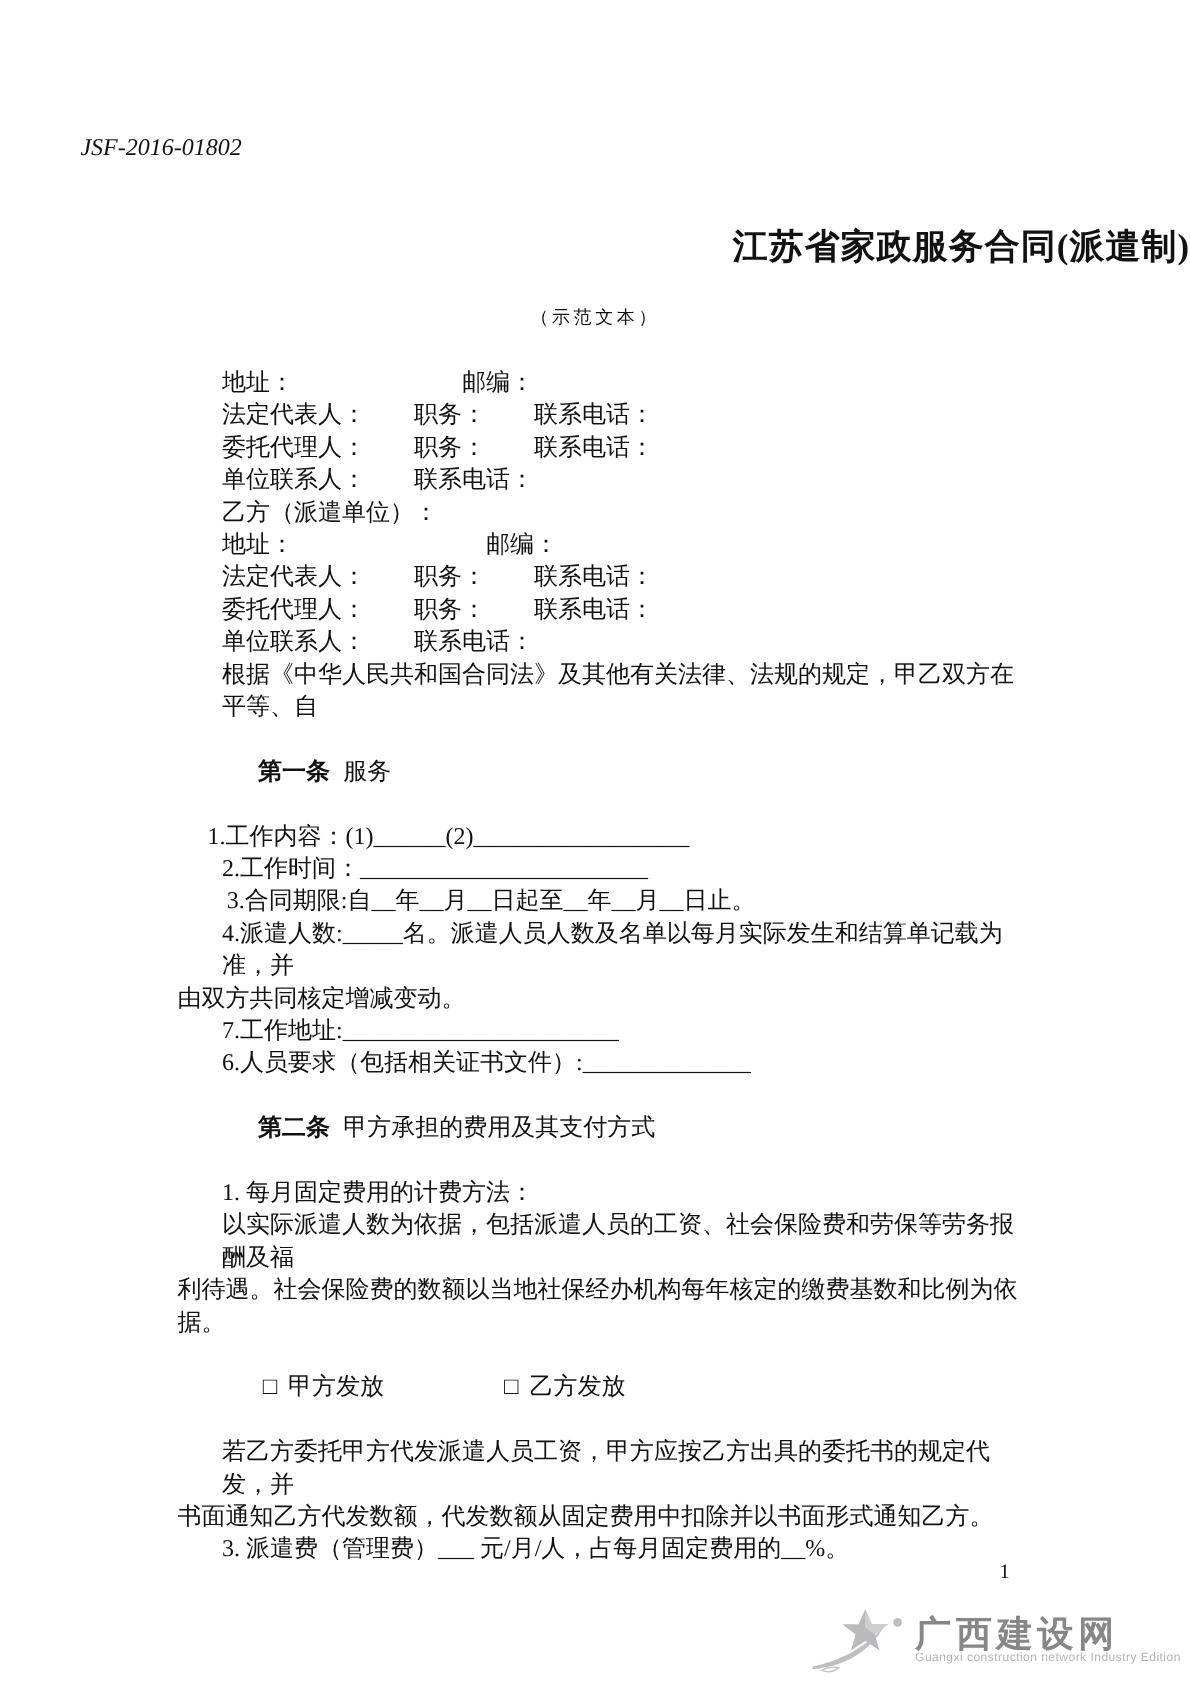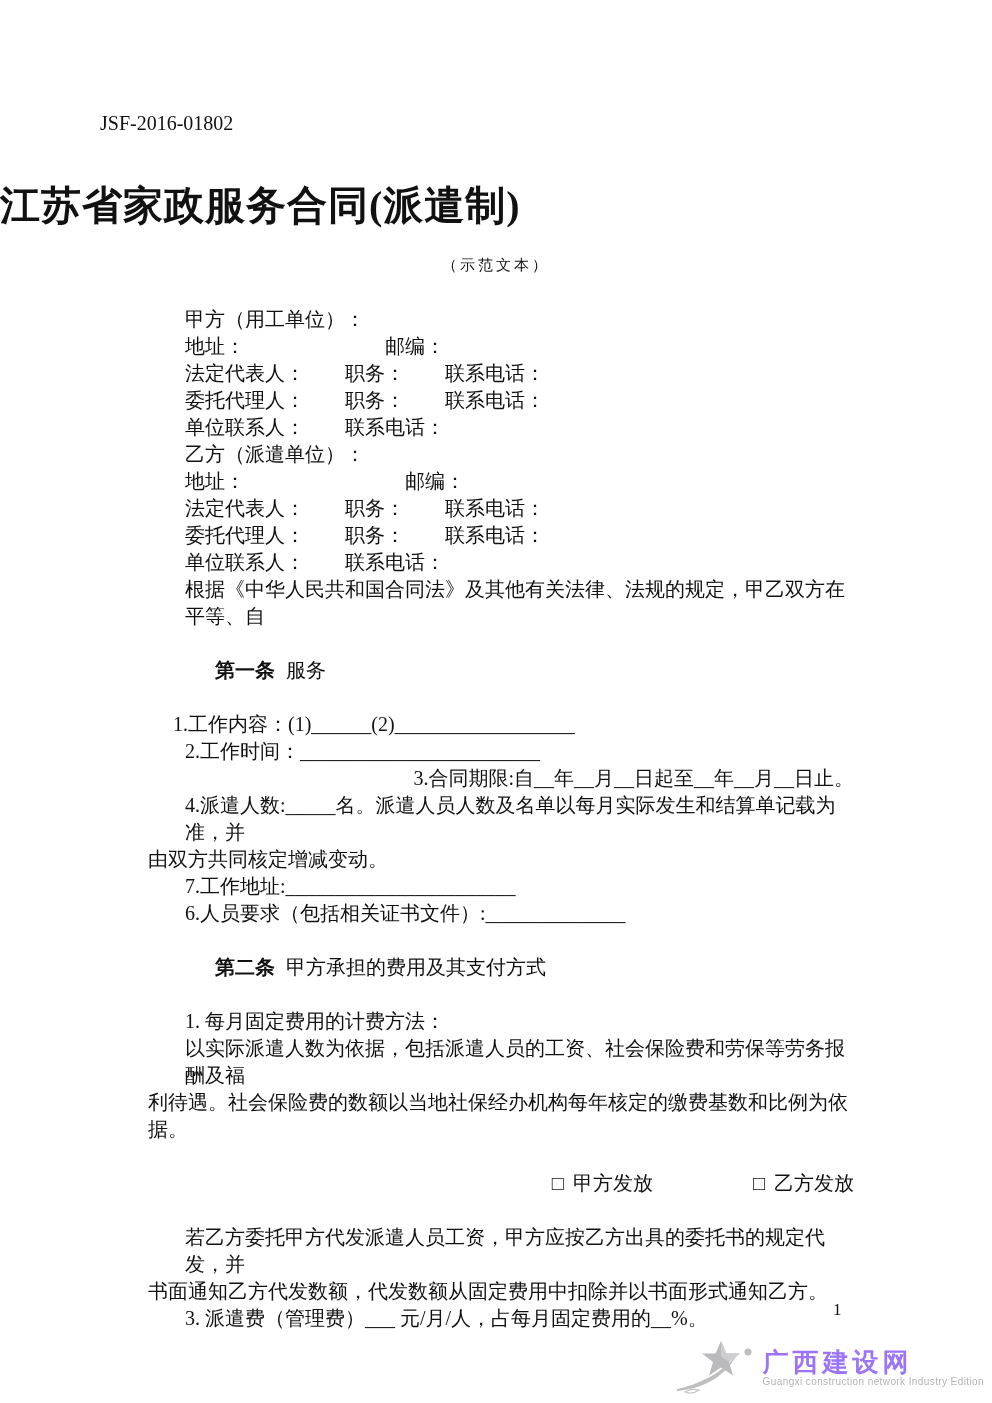--- a/index.html
+++ b/index.html
@@ -7,30 +7,31 @@
     position:relative;
     width:992px;
     height:1403px;
     background:#ffffff;
     font-family:"Liberation Serif","DejaVu Serif",serif;
     color:#111111;
     overflow:hidden;
   }
   .doc-code{
     padding-top:110px;
-    padding-left:100px;
+    padding-left:67px;
     font-size:20px;
     line-height:27px;
+    font-style:italic;
   }
   .title{
     margin:46px 0 0 0;
-    font-size:40px;
+    font-size:29px;
     line-height:46px;
     font-weight:bold;
-    text-align:left;
+    text-align:right;
     letter-spacing:1px;
   }
   .subtitle{
     margin-top:23px;
     font-size:15px;
     line-height:27px;
     text-align:center;
     letter-spacing:3px;
   }
   .body{
@@ -38,21 +39,21 @@
     padding-left:148px;
     padding-right:138px;
     font-size:20px;
     line-height:27px;
   }
   .line{
     white-space:pre-wrap;
     min-height:27px;
   }
   .ind37{padding-left:37px;}
-  .ind41{padding-left:41px;text-align:right;}
+  .ind41{padding-left:41px;}
   .ind25{padding-left:25px;}
   .hnum{font-weight:bold;}
   .htitle{margin-left:11px;}
   .opt-label{margin-left:9px;}
   .opt-gap{display:inline-block;width:100px;}
   .page-num{
     position:absolute;
     left:833px;
     top:1300px;
     font-size:17px;
@@ -62,23 +63,23 @@
     position:absolute;
     right:8px;
     bottom:6px;
     display:flex;
     align-items:center;
     opacity:0.85;
   }
   .wm-star{flex:0 0 auto;}
   .wm-textblock{margin-left:4px;}
   .wm-cn{
-    font-size:26px;
+    font-size:30px;
     line-height:28px;
-    color:#8b5cf6;
+    color:#737373;
     letter-spacing:4px;
     font-weight:bold;
   }
   .wm-en{
     font-size:10px;
     line-height:10px;
     color:#a6a6a6;
     letter-spacing:0.4px;
     font-family:"Liberation Sans","DejaVu Sans",sans-serif;
   }
@@ -89,21 +90,20 @@
 <div class="page">
 
   <div class="doc-code">JSF-2016-01802</div>
 
   <h1 class="title">江苏省家政服务合同(派遣制)</h1>
 
   <div class="subtitle">（示范文本）</div>
 
   <div class="body">
 
-    <div class="line ind37">甲方（用工单位）：</div>
     <div class="line ind37">地址：　　　　　　　邮编：</div>
     <div class="line ind37">法定代表人：　　职务：　　联系电话：</div>
     <div class="line ind37">委托代理人：　　职务：　　联系电话：</div>
     <div class="line ind37">单位联系人：　　联系电话：</div>
 
     <div class="line ind37">乙方（派遣单位）：</div>
     <div class="line ind37">地址：　　　　　　　　邮编：</div>
     <div class="line ind37">法定代表人：　　职务：　　联系电话：</div>
     <div class="line ind37">委托代理人：　　职务：　　联系电话：</div>
     <div class="line ind37">单位联系人：　　联系电话：</div>

